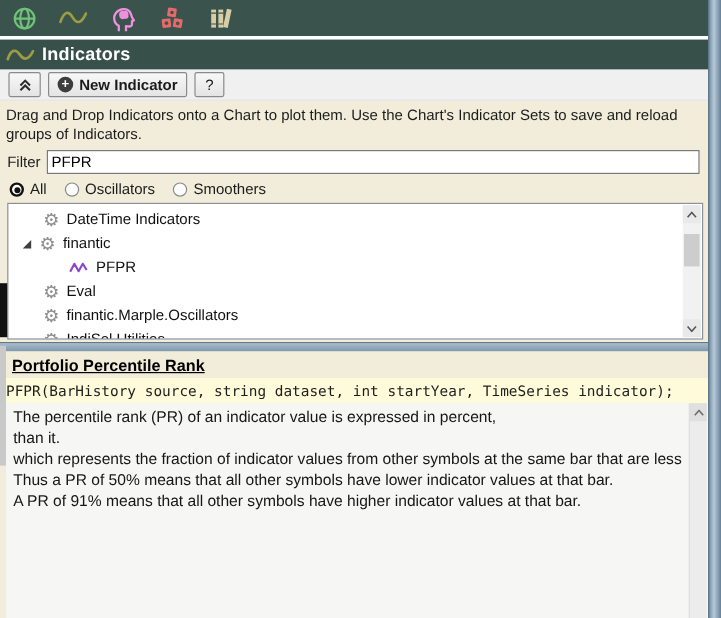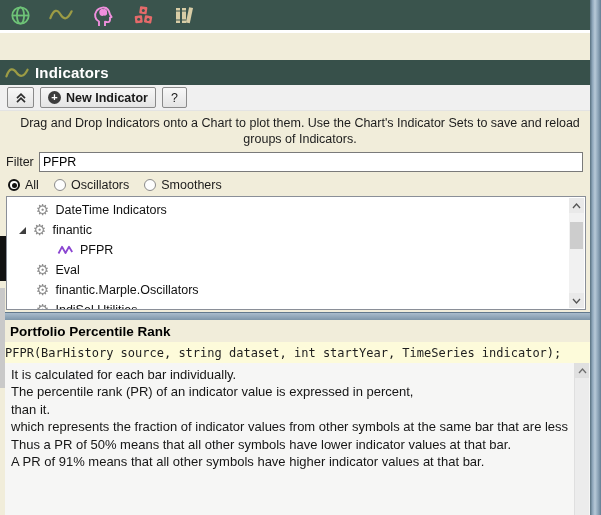--- a/index.html
+++ b/index.html
@@ -7,35 +7,35 @@
           font-family:"Liberation Sans",sans-serif;-webkit-font-smoothing:antialiased;}
   .main{position:absolute;left:0;top:0;width:590px;height:515px;background:#f1edda;}
 
   
   .icon-toolbar{height:30px;background:#3a544d;display:flex;align-items:center;
                 padding-left:8px;gap:17px;}
   .tool-icon{display:inline-flex;align-items:center;justify-content:center;width:24px;height:22px;}
   .sep{height:3px;background:#ffffff;}
 
   
-  .panel-header{height:25px;background:#37504a;display:flex;align-items:center;padding-left:5px;gap:6px;margin-top:27px;}
+  .panel-header{height:25px;background:#37504a;display:flex;align-items:center;padding-left:5px;gap:6px;}
   .panel-title{color:#ffffff;font-weight:bold;font-size:15px;letter-spacing:.2px;}
 
   
   .btn-toolbar{height:25px;background:#f0f0f0;display:flex;align-items:center;gap:6px;
                padding-left:7px;border-bottom:1px solid #e3e3e3;}
   .tbtn{display:inline-flex;align-items:center;justify-content:center;gap:5px;height:21px;
         background:linear-gradient(#f8f8f8,#e4e4e4);border:1px solid #8a8a8a;border-radius:2px;
         font-family:"Liberation Sans",sans-serif;font-size:12.5px;color:#1a1a1a;padding:0 7px;cursor:pointer;}
   .tbtn.bold{font-weight:bold;}
   .plus-circle{display:inline-flex;align-items:center;justify-content:center;width:13px;height:13px;
                border-radius:50%;background:#3d3d3d;color:#fff;font-weight:bold;font-size:11px;line-height:13px;}
 
   
-  .intro{background:#f1edda;padding:4px 6px 3px 11px;font-size:12.5px;line-height:16px;color:#1c1c1c;width:578px;text-align:center;}
+  .intro{background:#f1edda;padding:4px 6px 3px 5px;font-size:12.5px;line-height:16px;color:#1c1c1c;width:578px;}
 
   
   .filter-row{display:flex;align-items:center;background:#f1edda;padding:2px 5px 5px 6px;justify-content:space-between;}
   .filter-label{font-size:12.5px;color:#1c1c1c;width:33px;}
   .filter-input{flex:1;height:18px;border:1px solid #7a7a7a;background:#ffffff;
                 font-family:"Liberation Sans",sans-serif;font-size:12.5px;padding:0 3px;margin-right:2px;outline:none;}
 
   
   .radio-row{display:flex;align-items:center;background:#f1edda;padding:1px 8px 4px;gap:15px;}
   .radio-opt{display:inline-flex;align-items:center;gap:5px;font-size:12.5px;color:#1c1c1c;cursor:pointer;}
@@ -56,21 +56,21 @@
   .vscroll .up{top:0;} .vscroll .down{bottom:0;}
   .vscroll .thumb{position:absolute;left:1px;width:13px;background:#cdcdcd;cursor:pointer;}
 
   
   .h-splitter{height:7px;background:linear-gradient(#a9bccc,#7e96aa);border-top:1px solid #62798d;cursor:row-resize;}
   .right-splitter{position:absolute;top:0;left:590px;width:11px;height:515px;cursor:col-resize;
     background:linear-gradient(90deg,#57707f 0%,#8ea6ba 22%,#b7c9d8 45%,#8ba3b7 75%,#647d92 100%);}
 
   
   .detail{position:relative;height:225px;margin-left:5px;background:#f6f6f5;}
-  .detail-title{background:#f1edda;font-weight:bold;font-size:13.5px;color:#000;padding:4px 5px 3px;}
+  .detail-title{background:#f1edda;font-weight:bold;font-size:13.5px;color:#000;padding:4px 5px 3px;text-decoration:underline;}
   .detail-sig{background:#fdfbda;font-family:"DejaVu Sans Mono",monospace;font-size:12px;
               color:#1e1e1e;padding:4px 0 3px;white-space:nowrap;}
   .detail-desc{padding:3px 6px 0;font-size:13px;line-height:17.4px;color:#161616;width:560px;}
   .detail-scroll{position:absolute;top:43px;right:1px;bottom:0;width:14px;background:#ececec;border-left:1px solid #dfdfdf;}
   .detail-scroll .sbtn{position:absolute;top:0;left:0;width:14px;height:15px;background:#e0e0e0;
                        display:flex;align-items:center;justify-content:center;cursor:pointer;}
 
   
   .sliver-black{position:absolute;left:0;top:236px;width:6px;height:45px;background:#111;}
   .sliver-gray{position:absolute;left:0;top:288px;width:5px;height:100px;background:#c9c9c9;}
@@ -227,21 +227,20 @@
         </div>
       </div>
     </div>
 
     <div class="h-splitter"></div>
 
     <div class="detail">
       <div class="detail-title">Portfolio Percentile Rank</div>
       <div class="detail-sig">PFPR(BarHistory source, string dataset, int startYear, TimeSeries indicator);</div>
       <div class="detail-desc">
-        <div>It is calculated for each bar individually.</div>
         <div>The percentile rank (PR) of an indicator value is expressed in percent,</div>
         <div>than it.</div>
         <div>which represents the fraction of indicator values from other symbols at the same bar that are less</div>
         <div>Thus a PR of 50% means that all other symbols have lower indicator values at that bar.</div>
         <div>A PR of 91% means that all other symbols have higher indicator values at that bar.</div>
       </div>
       <div class="detail-scroll">
         <div class="sbtn">
           <svg width="9" height="6" viewBox="0 0 9 6">
               <path d="M1 5 L4.5 1 L8 5" fill="none" stroke="#6e6e6e" stroke-width="1.3"></path>

